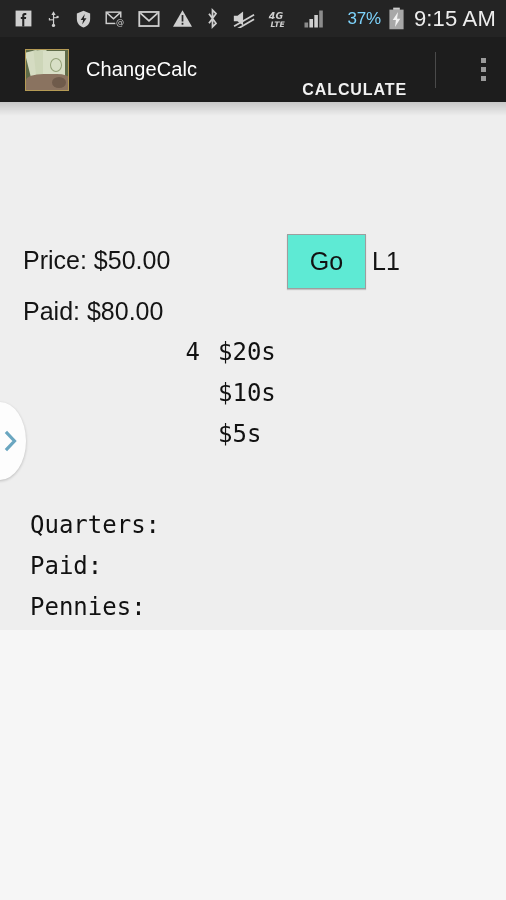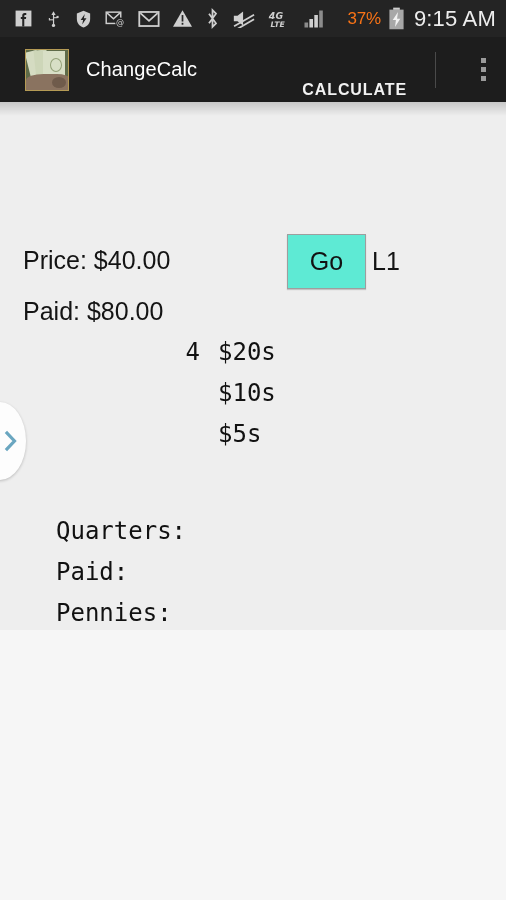--- a/index.html
+++ b/index.html
@@ -39,21 +39,21 @@
     align-items: center;
     gap: 7px;
   }
   .sicon {
     display: block;
     color: #cfcfcf;
     fill: #cfcfcf;
     line-height: 0;
   }
   .batt-pct {
-    color: #f97316;
+    color: #7dd3fc;
     font-size: 17px;
     letter-spacing: -0.2px;
   }
   .clock {
     color: #ededed;
     font-size: 22px;
     letter-spacing: 0.2px;
     margin-left: 2px;
     white-space: nowrap;
   }
@@ -230,25 +230,25 @@
   }
 
   .coin-list {
     position: absolute;
     left: 0; top: 402px;
     width: 506px;
   }
   .coin-row {
     height: 41px;
     display: flex;
-    align-items: flex-end;
+    align-items: center;
     font-family: "DejaVu Sans Mono", "Liberation Mono", monospace;
     font-size: 24px;
     color: #111111;
-    padding-left: 56px;
+    padding-left: 30px;
     box-sizing: border-box;
   }
   .coin-name { white-space: pre; }
   .coin-count { white-space: pre; padding-left: 10px; }
 
   
   .drawer-tab {
     position: absolute;
     left: -26px;
     top: 300px;
@@ -381,21 +381,21 @@
     <span></span>
       <span></span>
       <span></span>
   </div>
 </div>
 
 <div class="content">
   <div class="lower-tint"></div>
   <div class="ab-shadow"></div>
 
-  <div class="row-price">Price: $40.00</div>
+  <div class="row-price">Price: $50.00</div>
   <div class="row-paid">Paid: $80.00</div>
 
   <div class="go-button">Go</div>
   <div class="l1-label">L1</div>
 
   <div class="bill-list">
     <div class="bill-row">
       <span class="bill-count">4</span>
       <span class="bill-name">$20s</span>
     </div>

